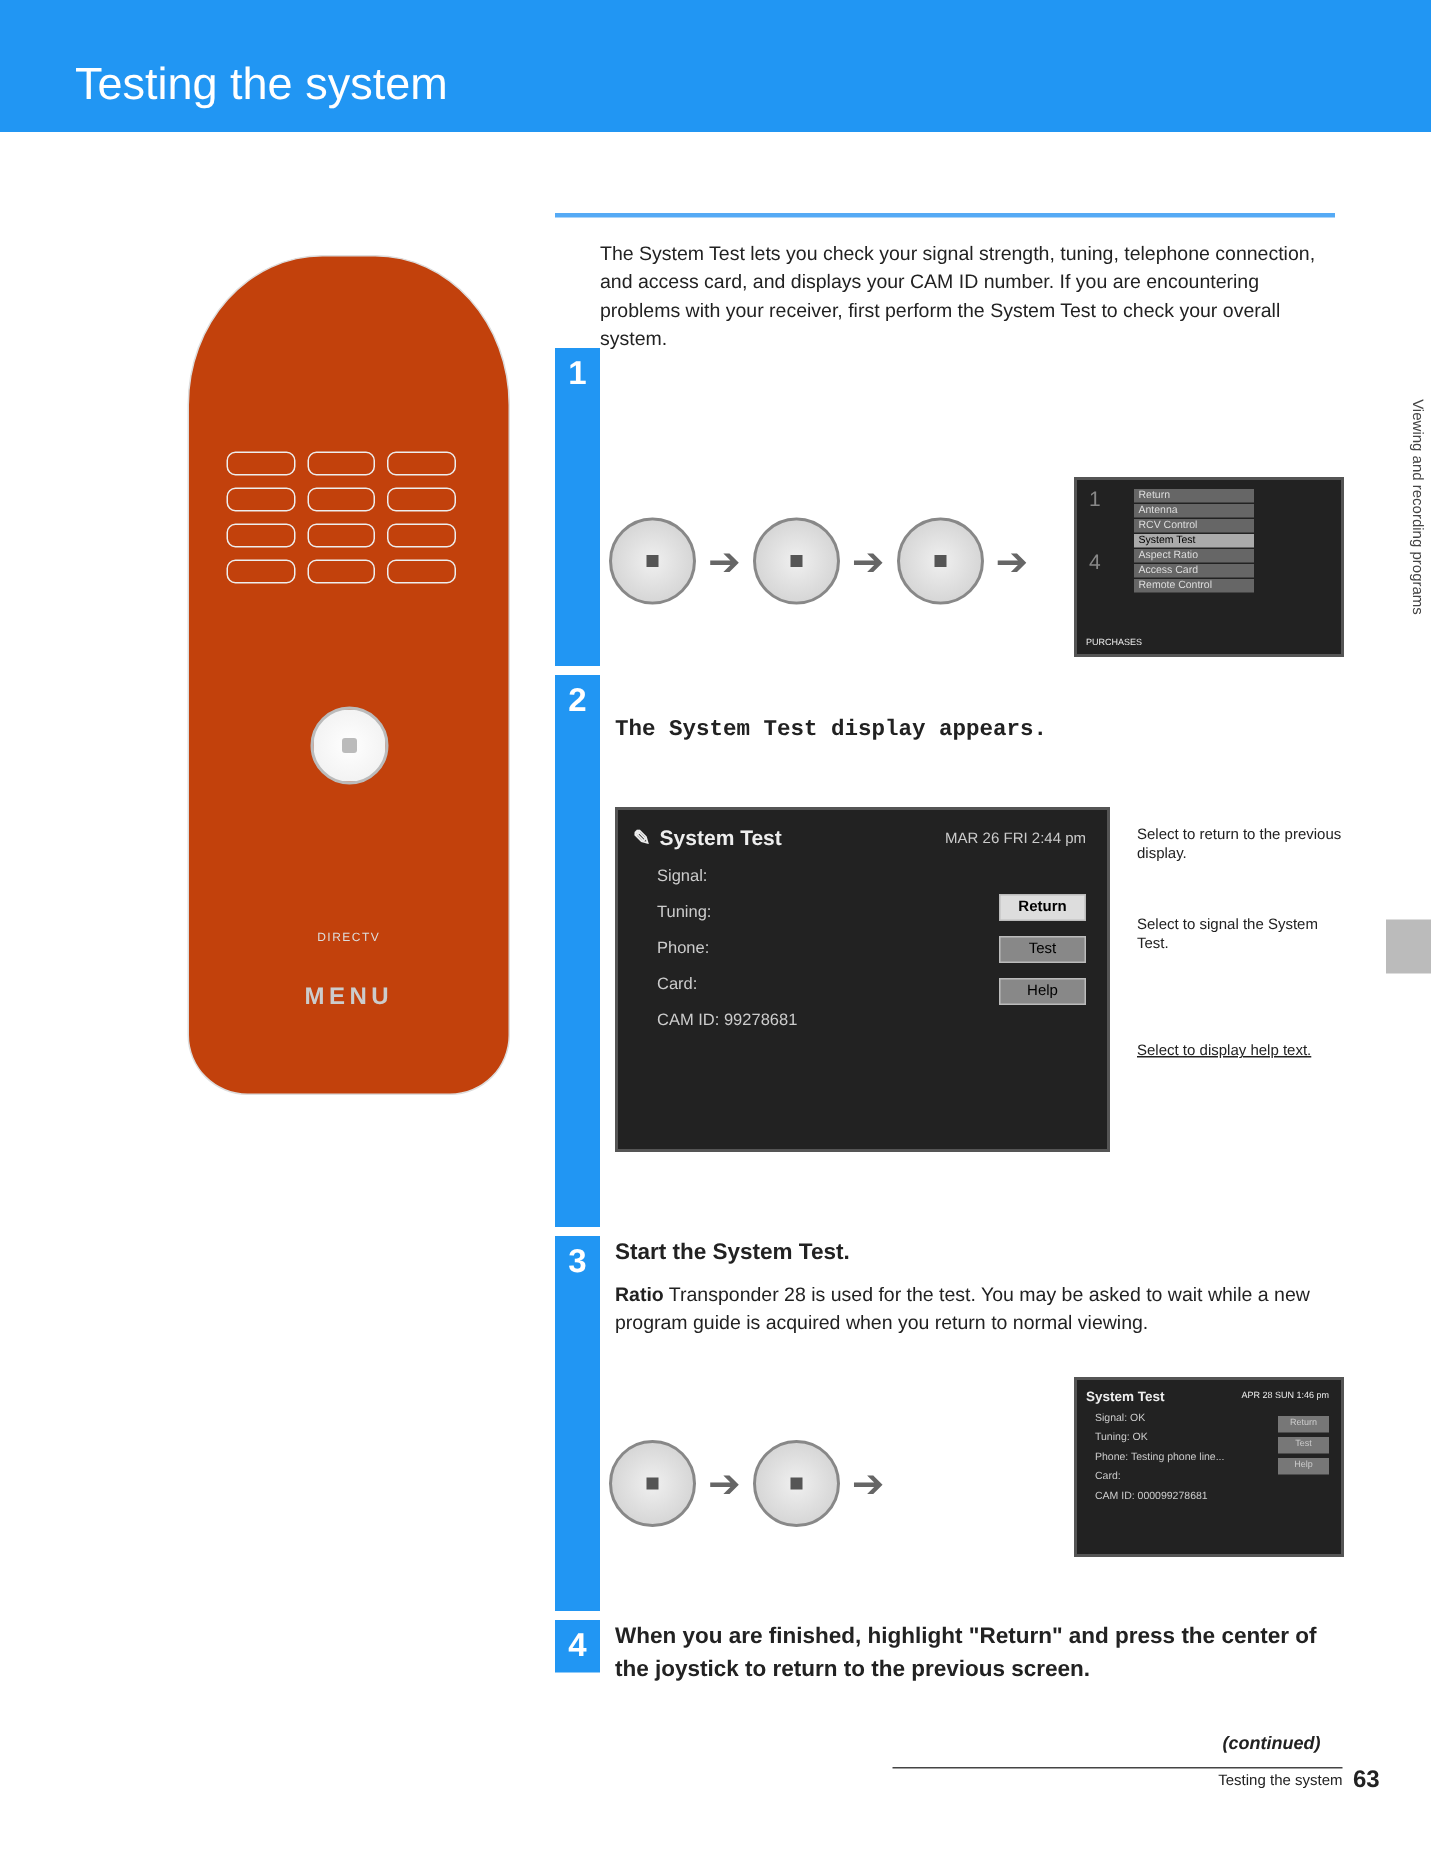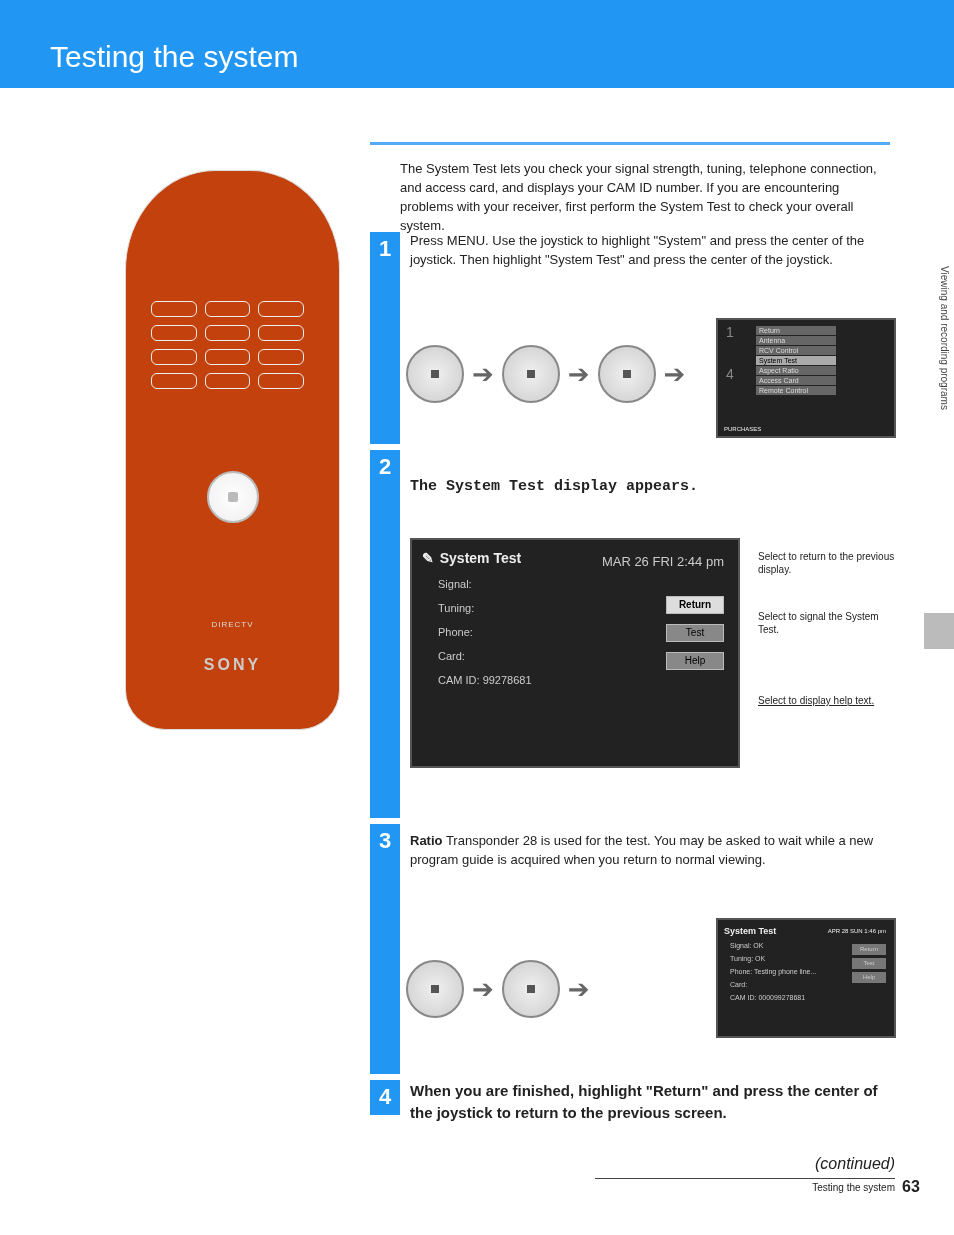--- a/index.html
+++ b/index.html
@@ -137,21 +137,21 @@
     font-size:10px;
   }
   .osd1{ top:318px; left:716px; width:180px; height:120px; }
   .osd1 .menu{position:absolute;top:6px;left:38px;width:80px;}
   .osd1 .menu div{background:#666;color:#ddd;font-size:7px;padding:1px 3px;margin-bottom:1px;}
   .osd1 .menu .sel{background:#aaa;color:#000;}
   .osd1 .numico{position:absolute;font-size:14px;color:#888;}
 
   .osd2{ top:538px; left:410px; width:330px; height:230px; padding:10px;}
   .osd2 h4{ font-size:14px; font-weight:bold; margin-bottom:2px; display:flex;align-items:center;gap:6px;}
-  .osd2 .date{position:absolute;top:14px;right:14px;font-size:13px;color:#ccc;}
+  .osd2 .date{position:absolute;top:14px;right:14px;font-size:10px;color:#ccc;}
   .osd2 .row{margin:12px 0 0 16px;font-size:11px;color:#ccc;}
   .osd2 .btn{position:absolute;right:14px;width:58px;height:18px;background:#888;border:1px solid #bbb;font-size:10px;color:#000;text-align:center;line-height:16px;}
   .osd2 .btn.sel{background:#ddd;color:#000;font-weight:bold;}
   .osd2 .btn.r{top:56px;}
   .osd2 .btn.t{top:84px;}
   .osd2 .btn.h{top:112px;}
   .callout{position:absolute;font-size:10px;line-height:1.3;width:140px;}
   .co1{top:550px;left:758px;}
   .co2{top:610px;left:758px;}
   .co3{top:694px;left:758px;text-decoration:underline;}
@@ -190,21 +190,21 @@
     padding-top:3px;
   }
   .footer-page{
     position:absolute;
     top:1178px;
     left:902px;
     font-size:16px;
     font-weight:bold;
     text-align:right;
   }
-  .cont{position:absolute;top:1155px;left:815px;font-size:16px;font-style:italic;font-weight:normal;text-align:center;}
+  .cont{position:absolute;top:1155px;left:815px;font-size:12px;font-style:italic;font-weight:bold;text-align:center;}
 </style>
 </head>
 <body>
 
 <div class="topbar">
   <h1>Testing the system</h1>
 </div>
 
 <div class="hr-accent"></div>
 
@@ -220,26 +220,25 @@
       <span></span>
     <span></span>
       <span></span>
       <span></span>
     <span></span>
       <span></span>
       <span></span>
   </div>
   <div class="pad"></div>
   <div class="sub">DIRECTV</div>
-  <div class="brand">SONY</div>
+  <div class="brand">MENU</div>
 </div>
 
 <div class="step-bar bar1">1</div>
 <div class="step-text s1">
-  <div>Press MENU. Use the joystick to highlight "System" and press the center of the joystick. Then highlight "System Test" and press the center of the joystick.</div>
 </div>
 <div class="row-icons ri1">
   <span class="dial"></span>
   <span class="arrow">➔</span>
   <span class="dial"></span>
   <span class="arrow">➔</span>
   <span class="dial"></span>
   <span class="arrow">➔</span>
 </div>
 <div class="osd osd1">
@@ -275,20 +274,21 @@
   <div class="btn sel r">Return</div>
   <div class="btn t">Test</div>
   <div class="btn h">Help</div>
 </div>
 <div class="callout co1">Select to return to the previous display.</div>
 <div class="callout co2">Select to signal the System Test.</div>
 <div class="callout co3">Select to display help text.</div>
 
 <div class="step-bar bar3">3</div>
 <div class="step-text s3">
+  <h3>Start the System Test.</h3>
   <div style="margin-top:8px;"><b>Ratio</b> <span>Transponder 28 is used for the test. You may be asked to wait while a new program guide is acquired when you return to normal viewing.</span></div>
 </div>
 <div class="row-icons ri3">
   <span class="dial"></span>
   <span class="arrow">➔</span>
   <span class="dial"></span>
   <span class="arrow">➔</span>
 </div>
 <div class="osd osd3">
   <h4>System Test</h4>

